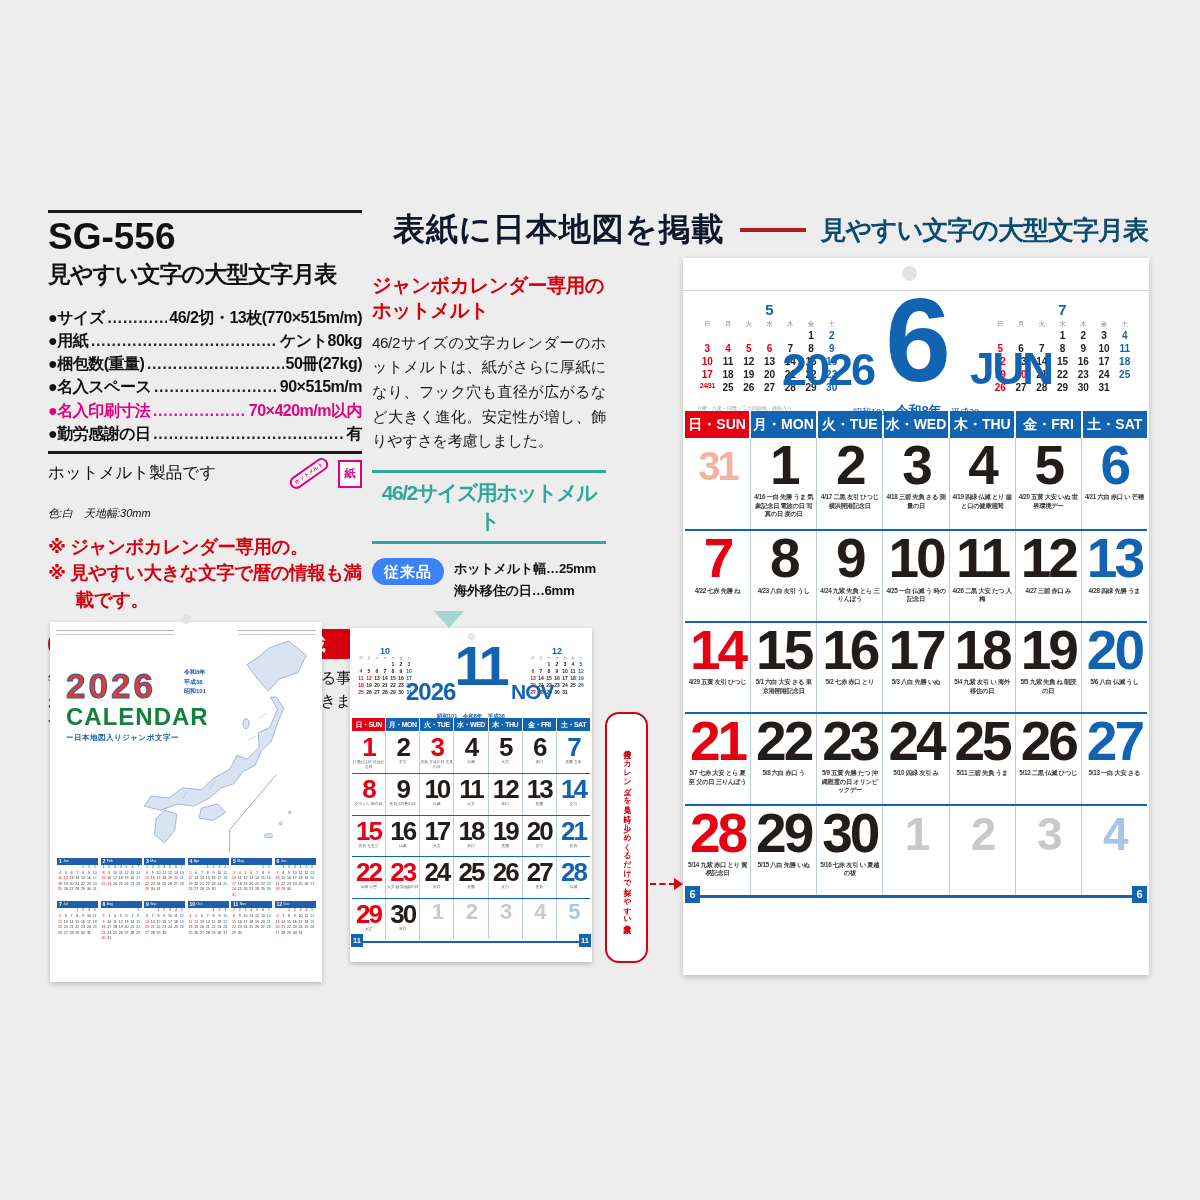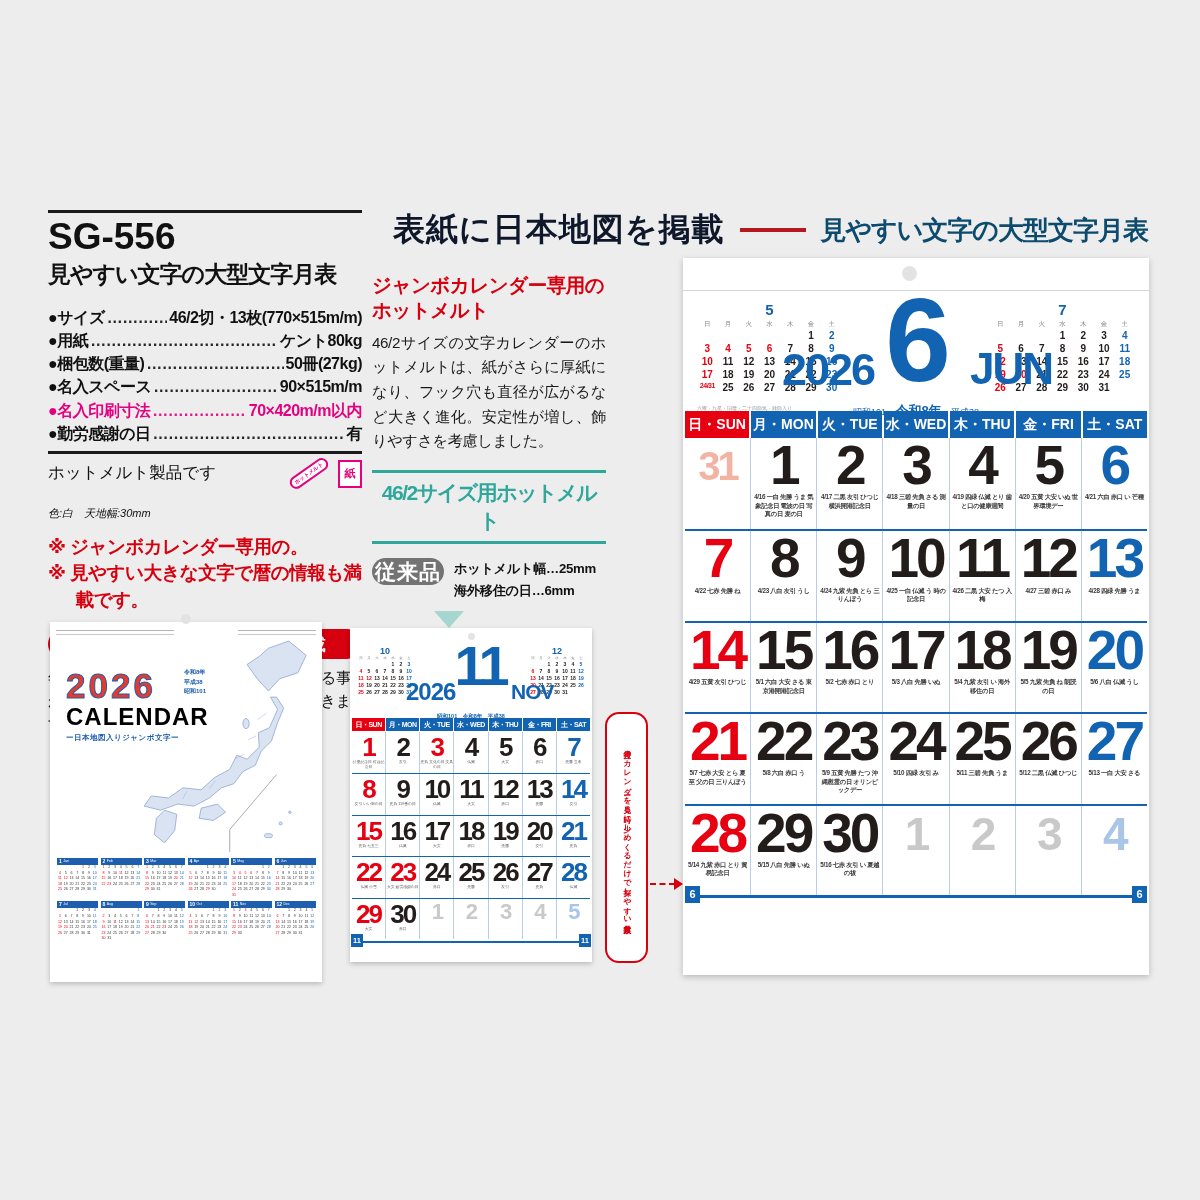--- a/index.html
+++ b/index.html
@@ -36,21 +36,21 @@
   .cover{position:absolute;left:50px;top:622px;width:272px;height:360px;background:#fff;
          box-shadow:0 2px 5px rgba(0,0,0,0.22);}
   .cdot{position:absolute;left:50%;top:-8px;margin-left:-5px;width:10px;height:10px;border-radius:50%;background:#e2e2e2;}
   .cover-meta-l{position:absolute;left:6px;top:8px;width:118px;height:3px;border-top:1px solid #b5b5b5;border-bottom:1px solid #c8c8c8;}
   .cover-meta-r{position:absolute;right:6px;top:8px;width:78px;height:3px;border-top:1px solid #b5b5b5;border-bottom:1px solid #c8c8c8;}
   .brand{position:absolute;left:16px;top:46px;width:150px;}
   .byear{font-size:35px;font-weight:bold;color:#e8392b;-webkit-text-stroke:1px #1d5fae;
          letter-spacing:3px;line-height:1;}
   .beras{position:absolute;left:118px;top:0;width:60px;font-size:6px;color:#1d5fae;line-height:1.6;font-weight:bold;}
   .beras div{white-space:nowrap;}
-  .btitle{font-size:24px;font-weight:bold;color:#000000;letter-spacing:1px;line-height:1.2;}
+  .btitle{font-size:24px;font-weight:bold;color:#15803d;letter-spacing:1px;line-height:1.2;}
   .bsub{font-size:7.5px;color:#1d5fae;font-weight:bold;letter-spacing:0.5px;margin-top:1px;}
   .map{position:absolute;right:2px;top:14px;}
   .year-grid{position:absolute;left:7px;top:236px;}
   .yrow{display:flex;gap:2.5px;margin-bottom:3px;}
   .ym{width:41px;background:#fff;}
   .ym-hd{background:#1d5fae;color:#fff;height:7px;display:flex;align-items:center;gap:1.5px;padding-left:2px;}
   .ym-n{font-size:5px;font-weight:bold;line-height:1;}
   .ym-en{font-size:3.5px;line-height:1;}
   .ym-row{display:flex;}
   .ym-c{width:5.8px;font-size:3.6px;line-height:1.55;text-align:center;color:#333;}
@@ -63,21 +63,21 @@
   .hl-sub{font-size:26px;font-weight:bold;color:#0c4a6e;letter-spacing:-1px;}
 
   
   .hmcol{position:absolute;left:372px;top:273px;width:234px;}
   .hm-title{color:#d7000f;font-size:19.5px;font-weight:bold;line-height:1.3;letter-spacing:-0.5px;}
   .hm-body{margin-top:7px;font-size:15.2px;line-height:1.62;color:#1a1a1a;letter-spacing:-0.4px;text-align:justify;}
   .hm-subwrap{margin-top:16px;border-top:3px solid #2fa79b;border-bottom:3px solid #2fa79b;padding:6px 0;}
   .hm-sub{color:#2fa79b;font-size:21px;font-weight:bold;letter-spacing:-1.5px;text-align:center;}
   .hm-row{display:flex;align-items:flex-start;gap:10px;margin-top:14px;}
   .pill{flex:none;border-radius:14px;color:#fff;font-weight:bold;text-align:center;}
-  .pill-old{background:#737373;width:72px;height:27px;line-height:27px;font-size:21px;letter-spacing:1px;}
+  .pill-old{background:#3b82f6;width:72px;height:27px;line-height:27px;font-size:15px;letter-spacing:1px;}
   .pill-new{background:#2fa79b;width:84px;height:26px;line-height:26px;font-size:13.5px;letter-spacing:-1px;}
   .hm-lines{font-size:13.2px;font-weight:bold;line-height:1.65;letter-spacing:-0.3px;}
   .hm-lines .big{color:#d7000f;font-size:21px;}
   .hm-arrow{width:0;height:0;border-left:15px solid transparent;border-right:15px solid transparent;
             border-top:17px solid #a5d6cf;margin:10px 0 0 62px;}
 
   
   .c-bk{color:#221c1a}.c-sun{color:#e60012}.c-sat{color:#1263b2}
   .c-ghost{color:#c9c9c9}.c-ghostb{color:#a9c6e8}.c-ghostr{color:#f2b3a3}
 

